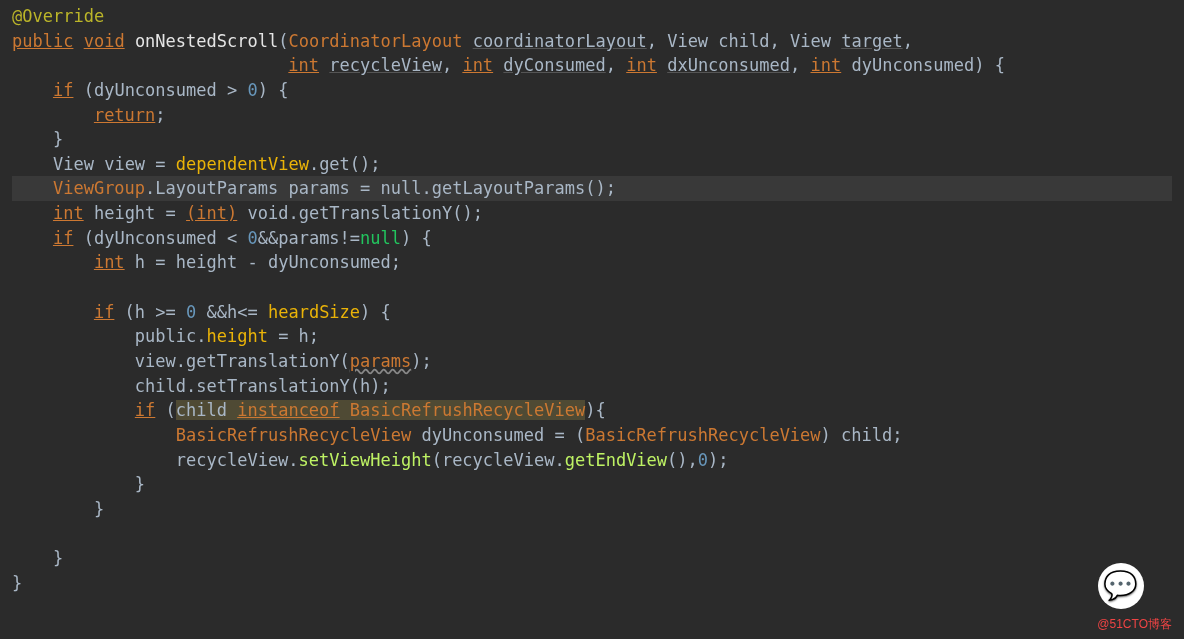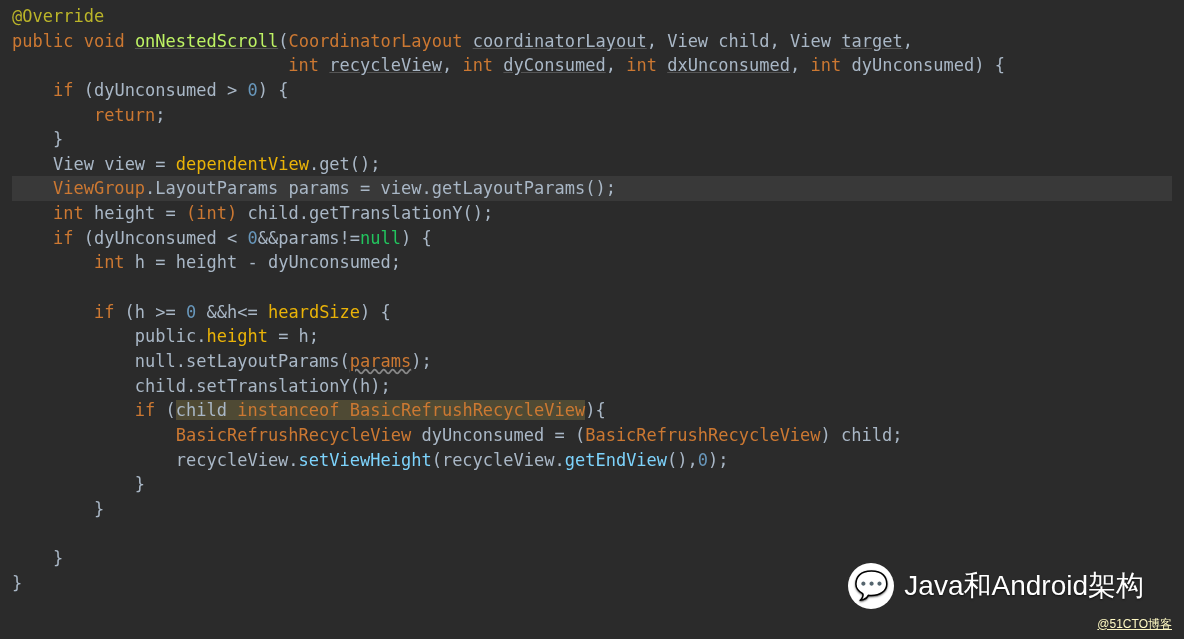--- a/index.html
+++ b/index.html
@@ -10,36 +10,36 @@
     line-height: 1.45;
     color: #a9b7c6;
     width: 1184px;
     height: 639px;
     overflow: hidden;
     position: relative;
     padding: 4px 12px;
   }
   pre { white-space: pre; }
   .tok-annotation { color: #bbb529; margin-top: 16px; }
-  .tok-keyword { color: #cc7832; }
-  .tok-method-decl { color: #bef264; text-decoration: underline; text-decoration-color: #555; }
+  .tok-keyword { color: #cc7832; text-decoration: underline; }
+  .tok-method-decl { color: #e5e5e5; text-decoration-color: #555; }
   .tok-type { color: #cc7832; }
   .tok-param { color: #a9b7c6; text-decoration: underline; text-decoration-color: #555; }
   .tok-field { color: #eab308; }
   .tok-number { color: #6897bb; }
   .tok-classref { color: #cc7832; }
   .tok-warn { color: #cc7832; text-decoration: underline wavy #888; }
-  .tok-methodcall { color: #7dd3fc; }
+  .tok-methodcall { color: #bef264; }
   .tok-ident { color: #a9b7c6; }
   .tok-null { color: #22c55e; }
   .line-highlight { background: rgba(120,120,120,0.18); display:inline-block; width:100%; }
   .instanceof-hl { background: rgba(110,100,60,0.55); }
   .watermark-bottom {
     position: absolute; right: 12px; bottom: 6px;
-    color: #fef9c3; font-size: 12px; font-family: sans-serif; text-decoration: underline;
+    color: #ef4444; font-size: 12px; font-family: sans-serif;
   }
   .wechat-badge {
     position: absolute; right: 40px; bottom: 30px;
     display: flex; align-items: center; gap: 10px;
     color: #fff; font-size: 28px; font-family: "Heiti SC","Microsoft YaHei",sans-serif;
     text-shadow: 0 1px 2px rgba(0,0,0,.6);
   }
   .wechat-icon {
     width: 46px; height: 46px; border-radius: 50%;
     background: #fff; position: relative;
@@ -50,39 +50,38 @@
 </head>
 <body>
 
 <pre><span class="tok-annotation">@Override</span>
 <span class="tok-keyword">public</span> <span class="tok-keyword">void</span> <span class="tok-method-decl">onNestedScroll</span>(<span class="tok-type">CoordinatorLayout</span> <span class="tok-param">coordinatorLayout</span>, <span class="tok-ident">View</span> <span class="tok-ident">child</span>, <span class="tok-ident">View</span> <span class="tok-param">target</span>,
                            <span class="tok-keyword">int</span> <span class="tok-param">recycleView</span>, <span class="tok-keyword">int</span> <span class="tok-param">dyConsumed</span>, <span class="tok-keyword">int</span> <span class="tok-param">dxUnconsumed</span>, <span class="tok-keyword">int</span> <span class="tok-ident">dyUnconsumed</span>) {
     <span class="tok-keyword">if</span> (<span>dyUnconsumed</span><span> &gt; </span><span class="tok-number">0</span>) {
         <span class="tok-keyword">return</span>;
     }
     <span class="tok-ident">View</span> <span>view</span> = <span class="tok-field">dependentView</span><span>.get();</span>
-<span class="line-highlight">    <span class="tok-classref">ViewGroup</span><span>.LayoutParams</span> <span>params</span><span> = view.getLayoutParams();</span></span>
-    <span class="tok-keyword">int</span> <span>height</span> = <span class="tok-keyword">(int)</span><span> child.getTranslationY();</span>
+<span class="line-highlight">    <span class="tok-classref">ViewGroup</span><span>.LayoutParams</span> <span>params</span><span> = null.getLayoutParams();</span></span>
+    <span class="tok-keyword">int</span> <span>height</span> = <span class="tok-keyword">(int)</span><span> void.getTranslationY();</span>
     <span class="tok-keyword">if</span> (<span>dyUnconsumed</span><span> &lt; </span><span class="tok-number">0</span><span>&amp;&amp;params!=</span><span class="tok-null">null</span>) {
         <span class="tok-keyword">int</span> <span>h</span><span> = height - dyUnconsumed;</span>
 
         <span class="tok-keyword">if</span> (<span>h &gt;= </span><span class="tok-number">0</span><span> &amp;&amp;h&lt;= </span><span class="tok-field">heardSize</span>) {
             <span>public.</span><span class="tok-field">height</span><span> = h;</span>
-            <span>null.setLayoutParams(</span><span class="tok-warn">params</span><span>);</span>
+            <span>view.getTranslationY(</span><span class="tok-warn">params</span><span>);</span>
             <span>child.setTranslationY(h);</span>
             <span class="tok-keyword">if</span> (<span class="instanceof-hl"><span>child </span><span class="tok-keyword">instanceof</span><span class="tok-classref"> BasicRefrushRecycleView</span></span>){
                 <span class="tok-classref">BasicRefrushRecycleView</span><span> dyUnconsumed = (</span><span class="tok-classref">BasicRefrushRecycleView</span><span>) child;</span>
                 <span>recycleView.</span><span class="tok-methodcall">setViewHeight</span><span>(recycleView.</span><span class="tok-methodcall">getEndView</span><span>(),</span><span class="tok-number">0</span><span>);</span>
             }
         }
 
     }
 }
 </pre>
 
 <div class="wechat-badge">
   <span class="wechat-icon">
       <span class="wechat-glyph">💬</span>
     </span>
-  <span>Java和Android架构</span>
 </div>
 
 <div class="watermark-bottom">@51CTO博客</div>
 
 </body></html>

